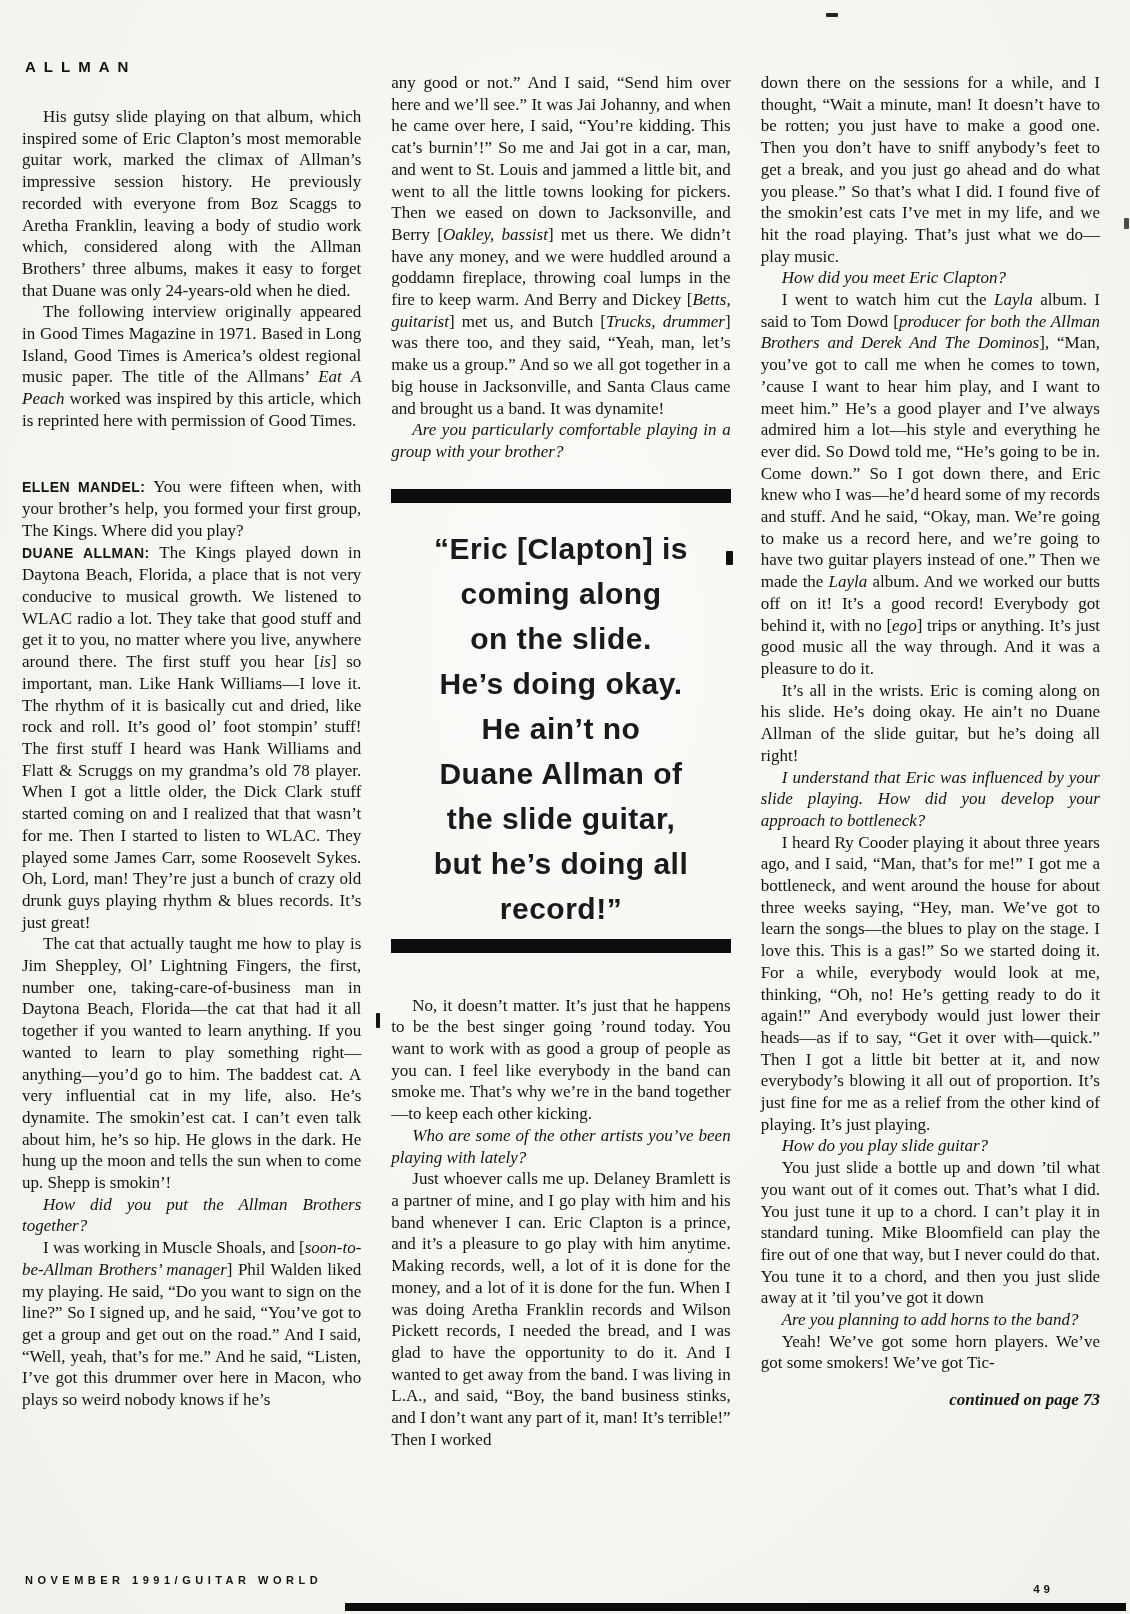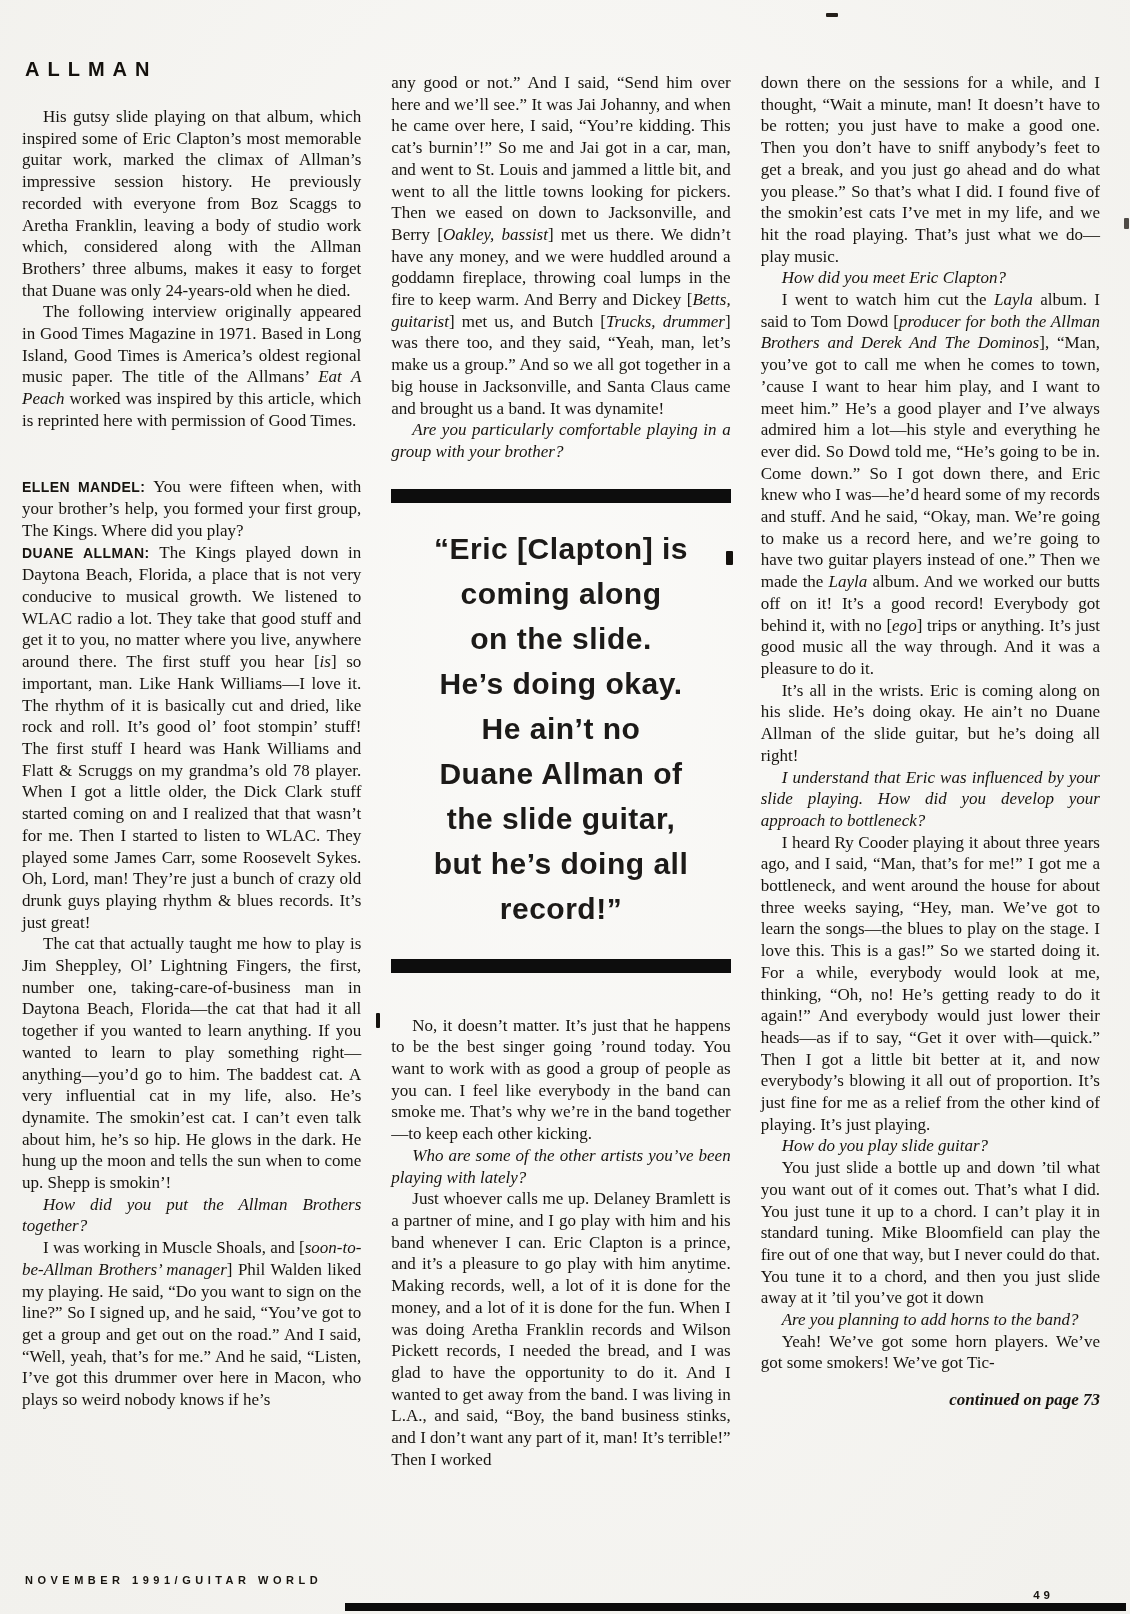--- a/index.html
+++ b/index.html
@@ -13,21 +13,21 @@
   }
   .page {
     position: absolute; inset: 0;
     background:
       radial-gradient(ellipse at 50% 40%, rgba(255,255,255,0.5), rgba(0,0,0,0.015) 90%),
       #f6f5f1;
   }
   .section-header {
     position: absolute; left: 25px; top: 58px;
     font-family: "Liberation Sans", sans-serif;
-    font-weight: bold; font-size: 20px; letter-spacing: 8px;
+    font-weight: bold; font-size: 15px; letter-spacing: 8px;
     color: #14110d;
   }
   .columns {
     position: absolute; top: 72px; left: 22px; right: 30px;
     display: flex; gap: 30px;
   }
   .col { flex: 1 1 0; min-width: 0; }
   .col-left { padding-top: 34px; }
   .para {
     margin: 0; text-align: justify;
@@ -40,35 +40,35 @@
   .speaker {
     font-family: Liberation Sans, sans-serif;
     font-weight: 700; font-size: 14px; letter-spacing: 0.4px;
   }
   .continued {
     text-align: right; font-style: italic; font-weight: 600;
     margin-top: 15px;
   }
   .pullquote { margin: 26px 0 42px; }
   .pq-bar { height: 14px; background: #0d0d0d; }
-  .pq-text { padding: 23px 0 28px; }
+  .pq-text { padding: 23px 0 8px; }
   .pq-line {
     text-align: center;
     font-family: "Liberation Sans", sans-serif;
     font-weight: 700; font-size: 30px; line-height: 45px;
     letter-spacing: 0.5px; color: #1c1a18;
   }
   .footer-left {
     position: absolute; left: 25px; bottom: 28px;
     font-family: "Liberation Sans", sans-serif;
     font-weight: bold; font-size: 11px; letter-spacing: 4.5px;
     color: #17140f;
   }
   .footer-page {
-    position: absolute; right: 76px; bottom: 13px;
+    position: absolute; right: 76px; bottom: 19px;
     font-family: "Liberation Sans", sans-serif;
     font-weight: bold; font-size: 11.5px; letter-spacing: 4px;
   }
   .bottom-rule {
     position: absolute; left: 345px; right: 4px; bottom: 3px;
     height: 8px; background: #0b0b0b;
   }
   .speck { position: absolute; background: #241f1a; border-radius: 1px; }
   #speck-top    { left: 826px; top: 13px;   width: 12px; height: 4px; }
   #speck-gutter-a { left: 376px; top: 1013px; width: 4px;  height: 15px; background:#15120e; }

